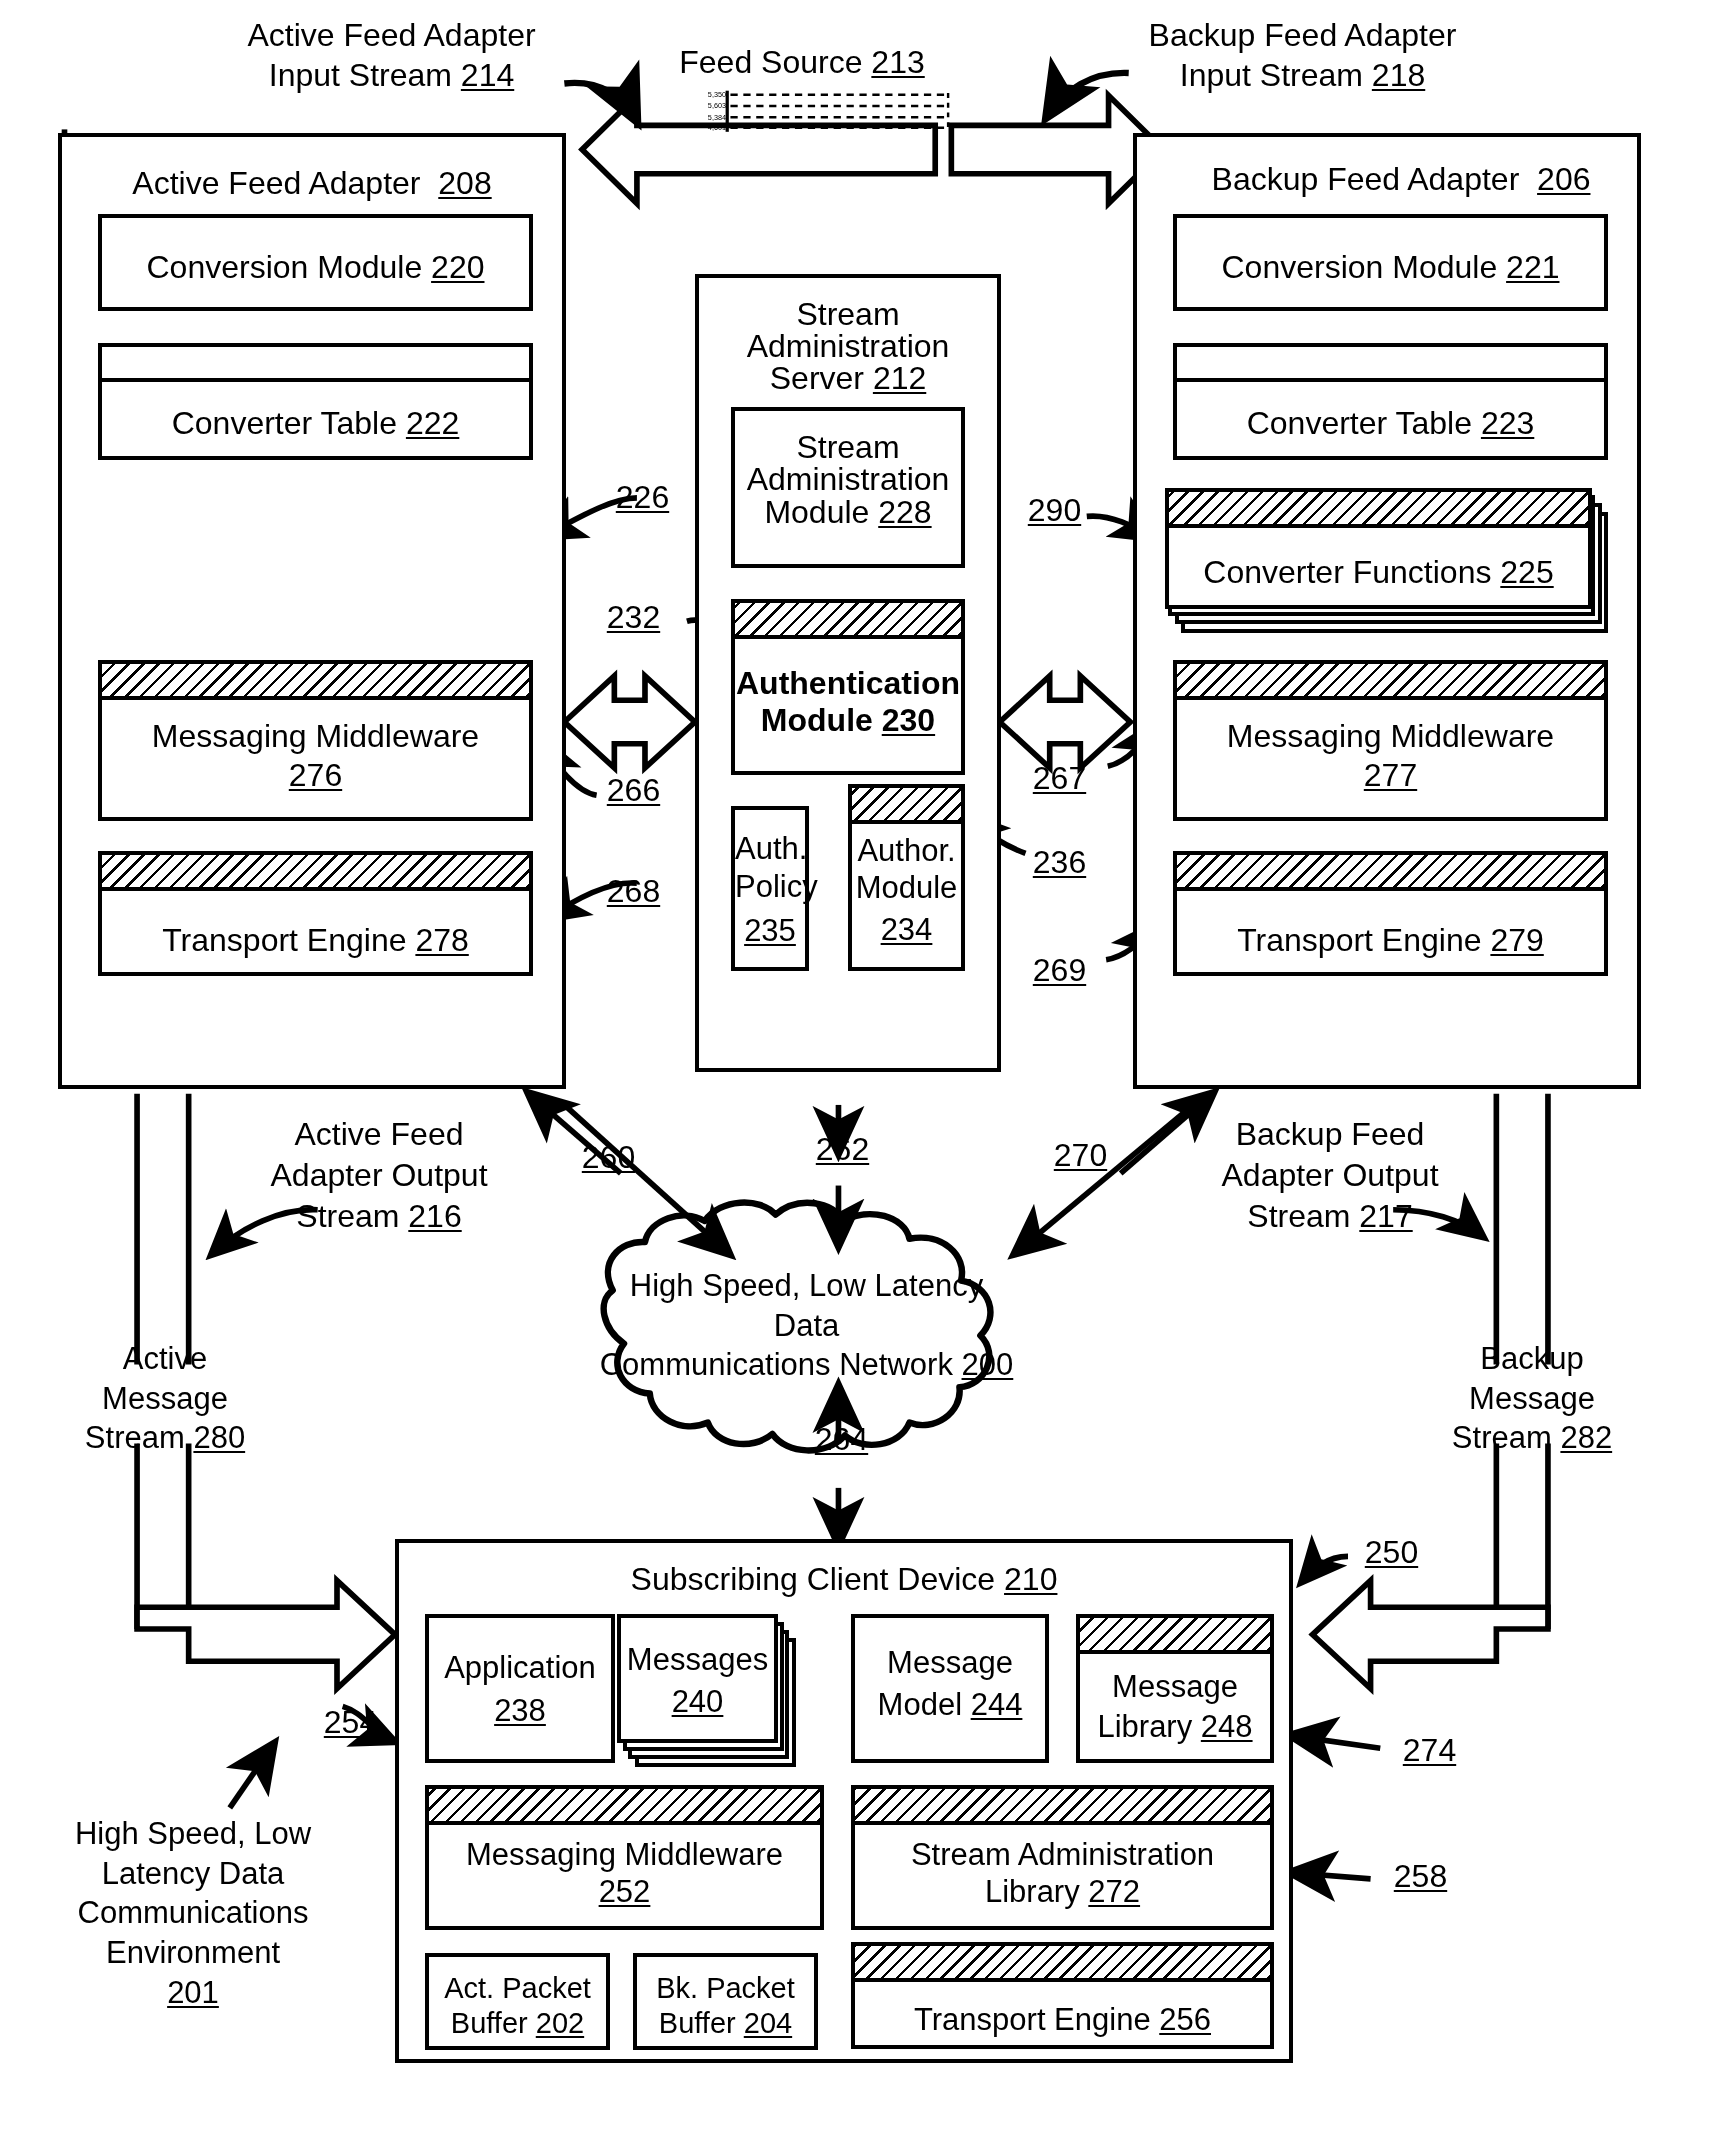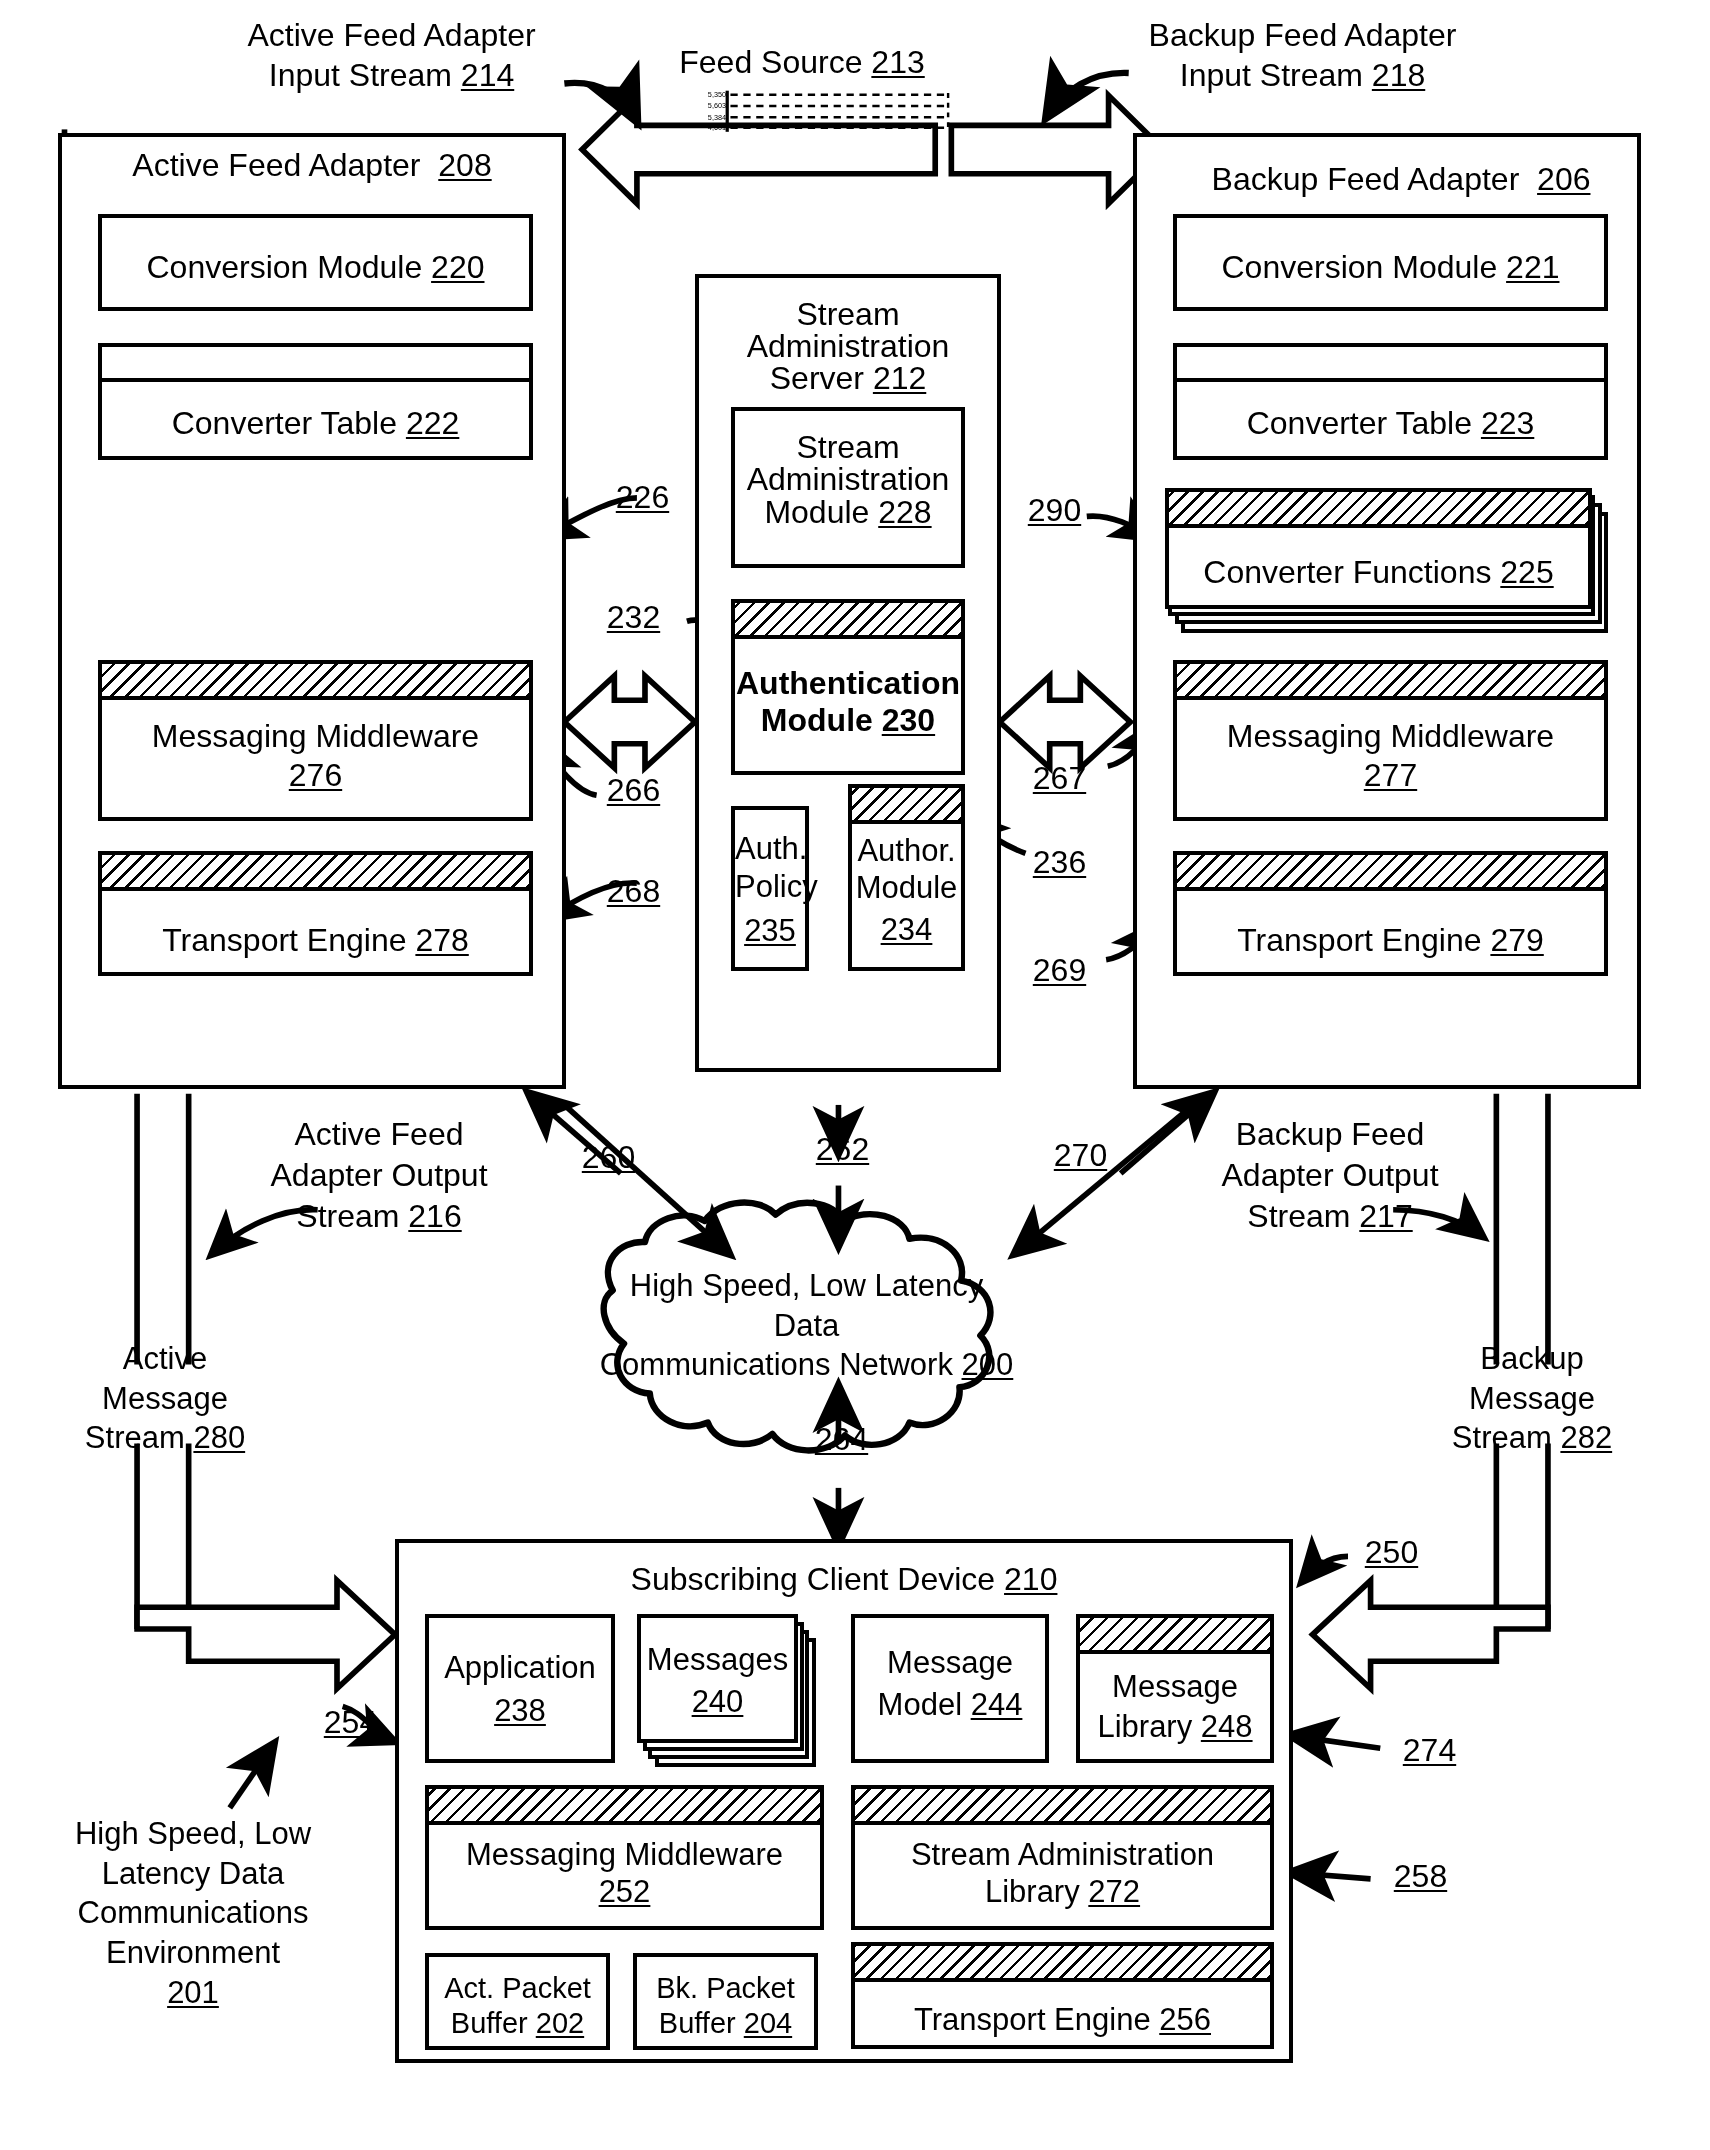--- a/index.html
+++ b/index.html
@@ -171,21 +171,21 @@
     <span class="u">213</span>
   </div>
 
   <div class="lbl f40" style="left:1113px;top:14.5px;width:379px;">
     <div><span>Backup Feed Adapter</span></div>
     <div><span>Input Stream</span>
       <span class="u">218</span></div>
   </div>
 
   <div class="box" style="left:58px;top:133px;width:508px;height:956px;">
-    <div class="title f40" style="top:10px;">
+    <div class="title f40" style="top:28px;">
       <span>Active Feed Adapter</span>&nbsp;
       <span class="u">208</span>
     </div>
 
     <div class="box" style="left:36px;top:77px;width:435px;height:97px;">
       <div class="boxtxt f40" style="top:29px;">
         <span>Conversion Module</span>&nbsp;<span class="u">220</span>
       </div>
     </div>
 
@@ -357,21 +357,21 @@
   <div class="box" style="left:395px;top:1539px;width:898px;height:524px;">
     <div class="title f40" style="top:18px;">
       <span>Subscribing Client Device</span>&nbsp;<span class="u">210</span>
     </div>
 
     <div class="box" style="left:26px;top:71px;width:190px;height:149px;">
       <div class="boxtxt f38" style="top:31px;">Application</div>
       <div class="boxtxt f38 u" style="top:74px;">238</div>
     </div>
 
-    <div class="stack" style="left:238px;top:71px;width:198px;height:161px;padding-left:13px;">
+    <div class="stack" style="left:218px;top:71px;width:198px;height:161px;padding-left:13px;">
       <div class="sh" style="left:18px;top:24px;width:161px;height:129px;"></div>
       <div class="sh" style="left:11.3px;top:16px;width:161px;height:129px;"></div>
       <div class="sh" style="left:5.6px;top:8px;width:161px;height:129px;"></div>
       <div class="box" style="left:0px;top:0px;width:161px;height:129px;">
         <div class="boxtxt f38" style="top:22.6px;">Messages</div>
         <div class="boxtxt f38 u" style="top:65px;">240</div>
       </div>
     </div>
 
     <div class="box" style="left:452px;top:71px;width:198px;height:149px;">

